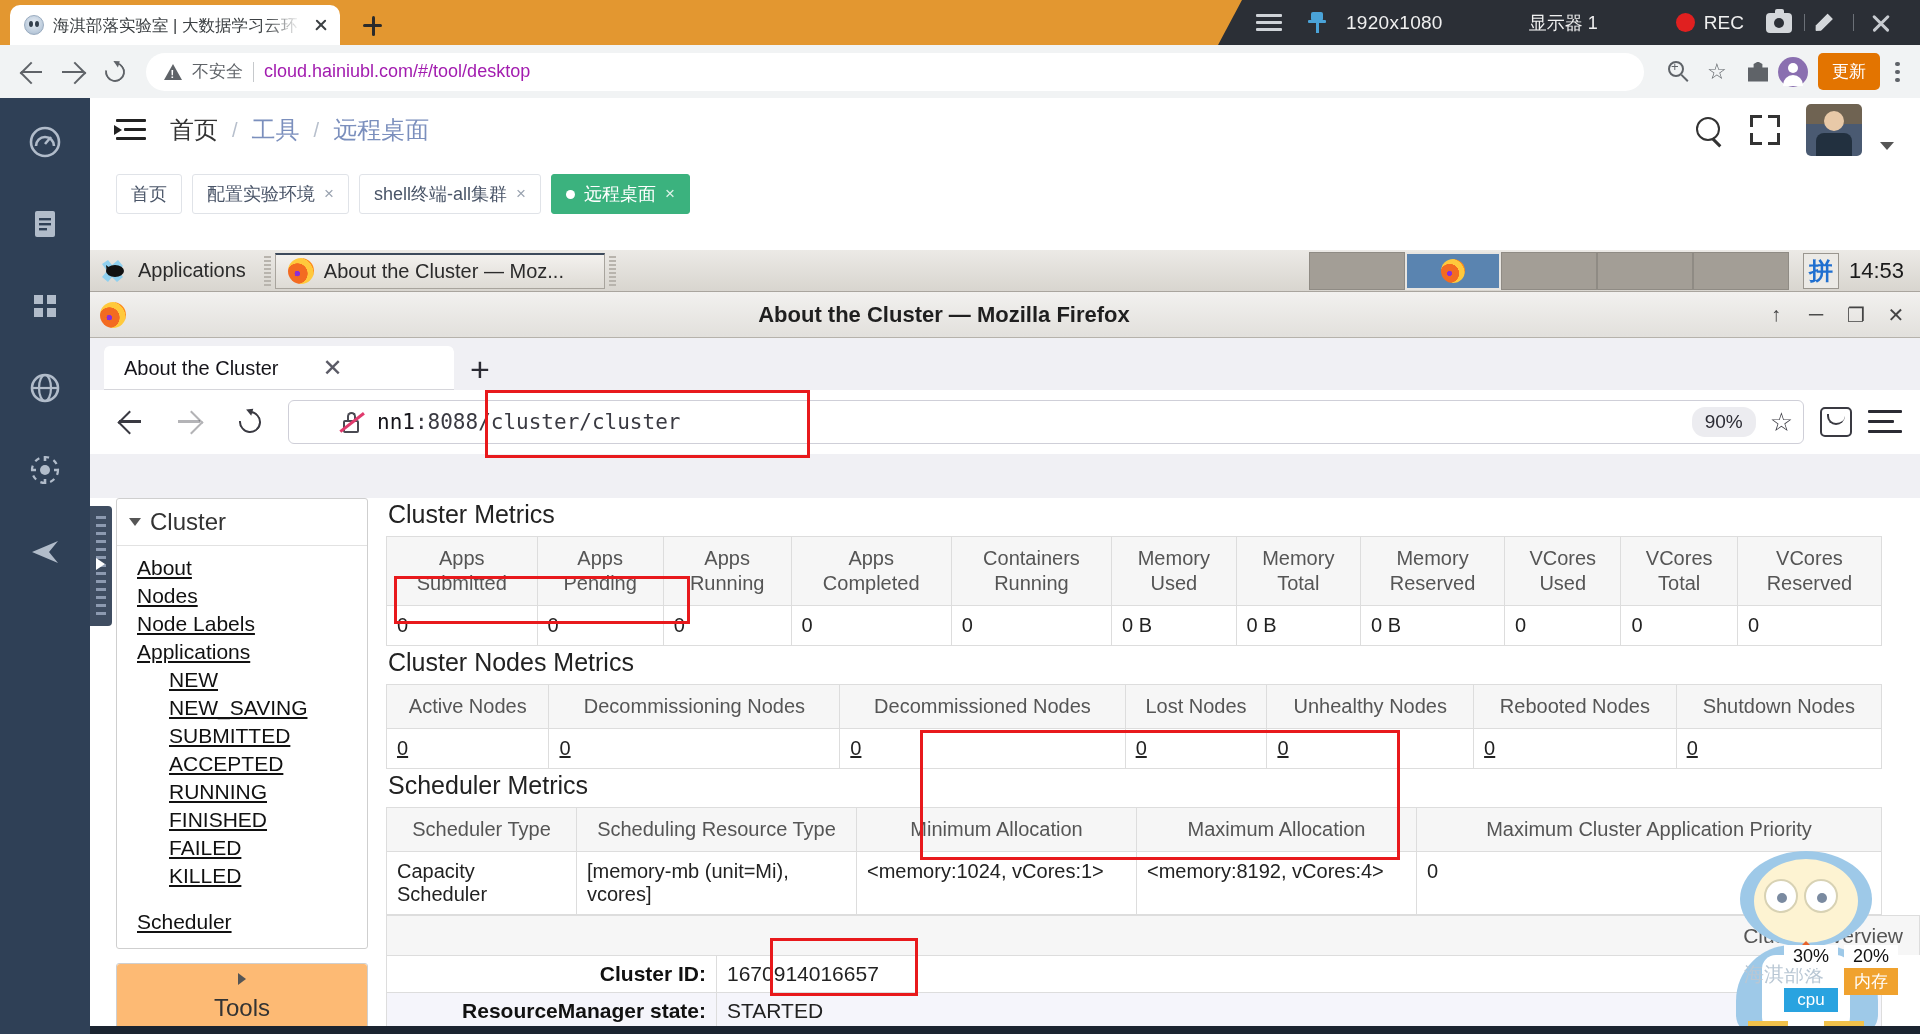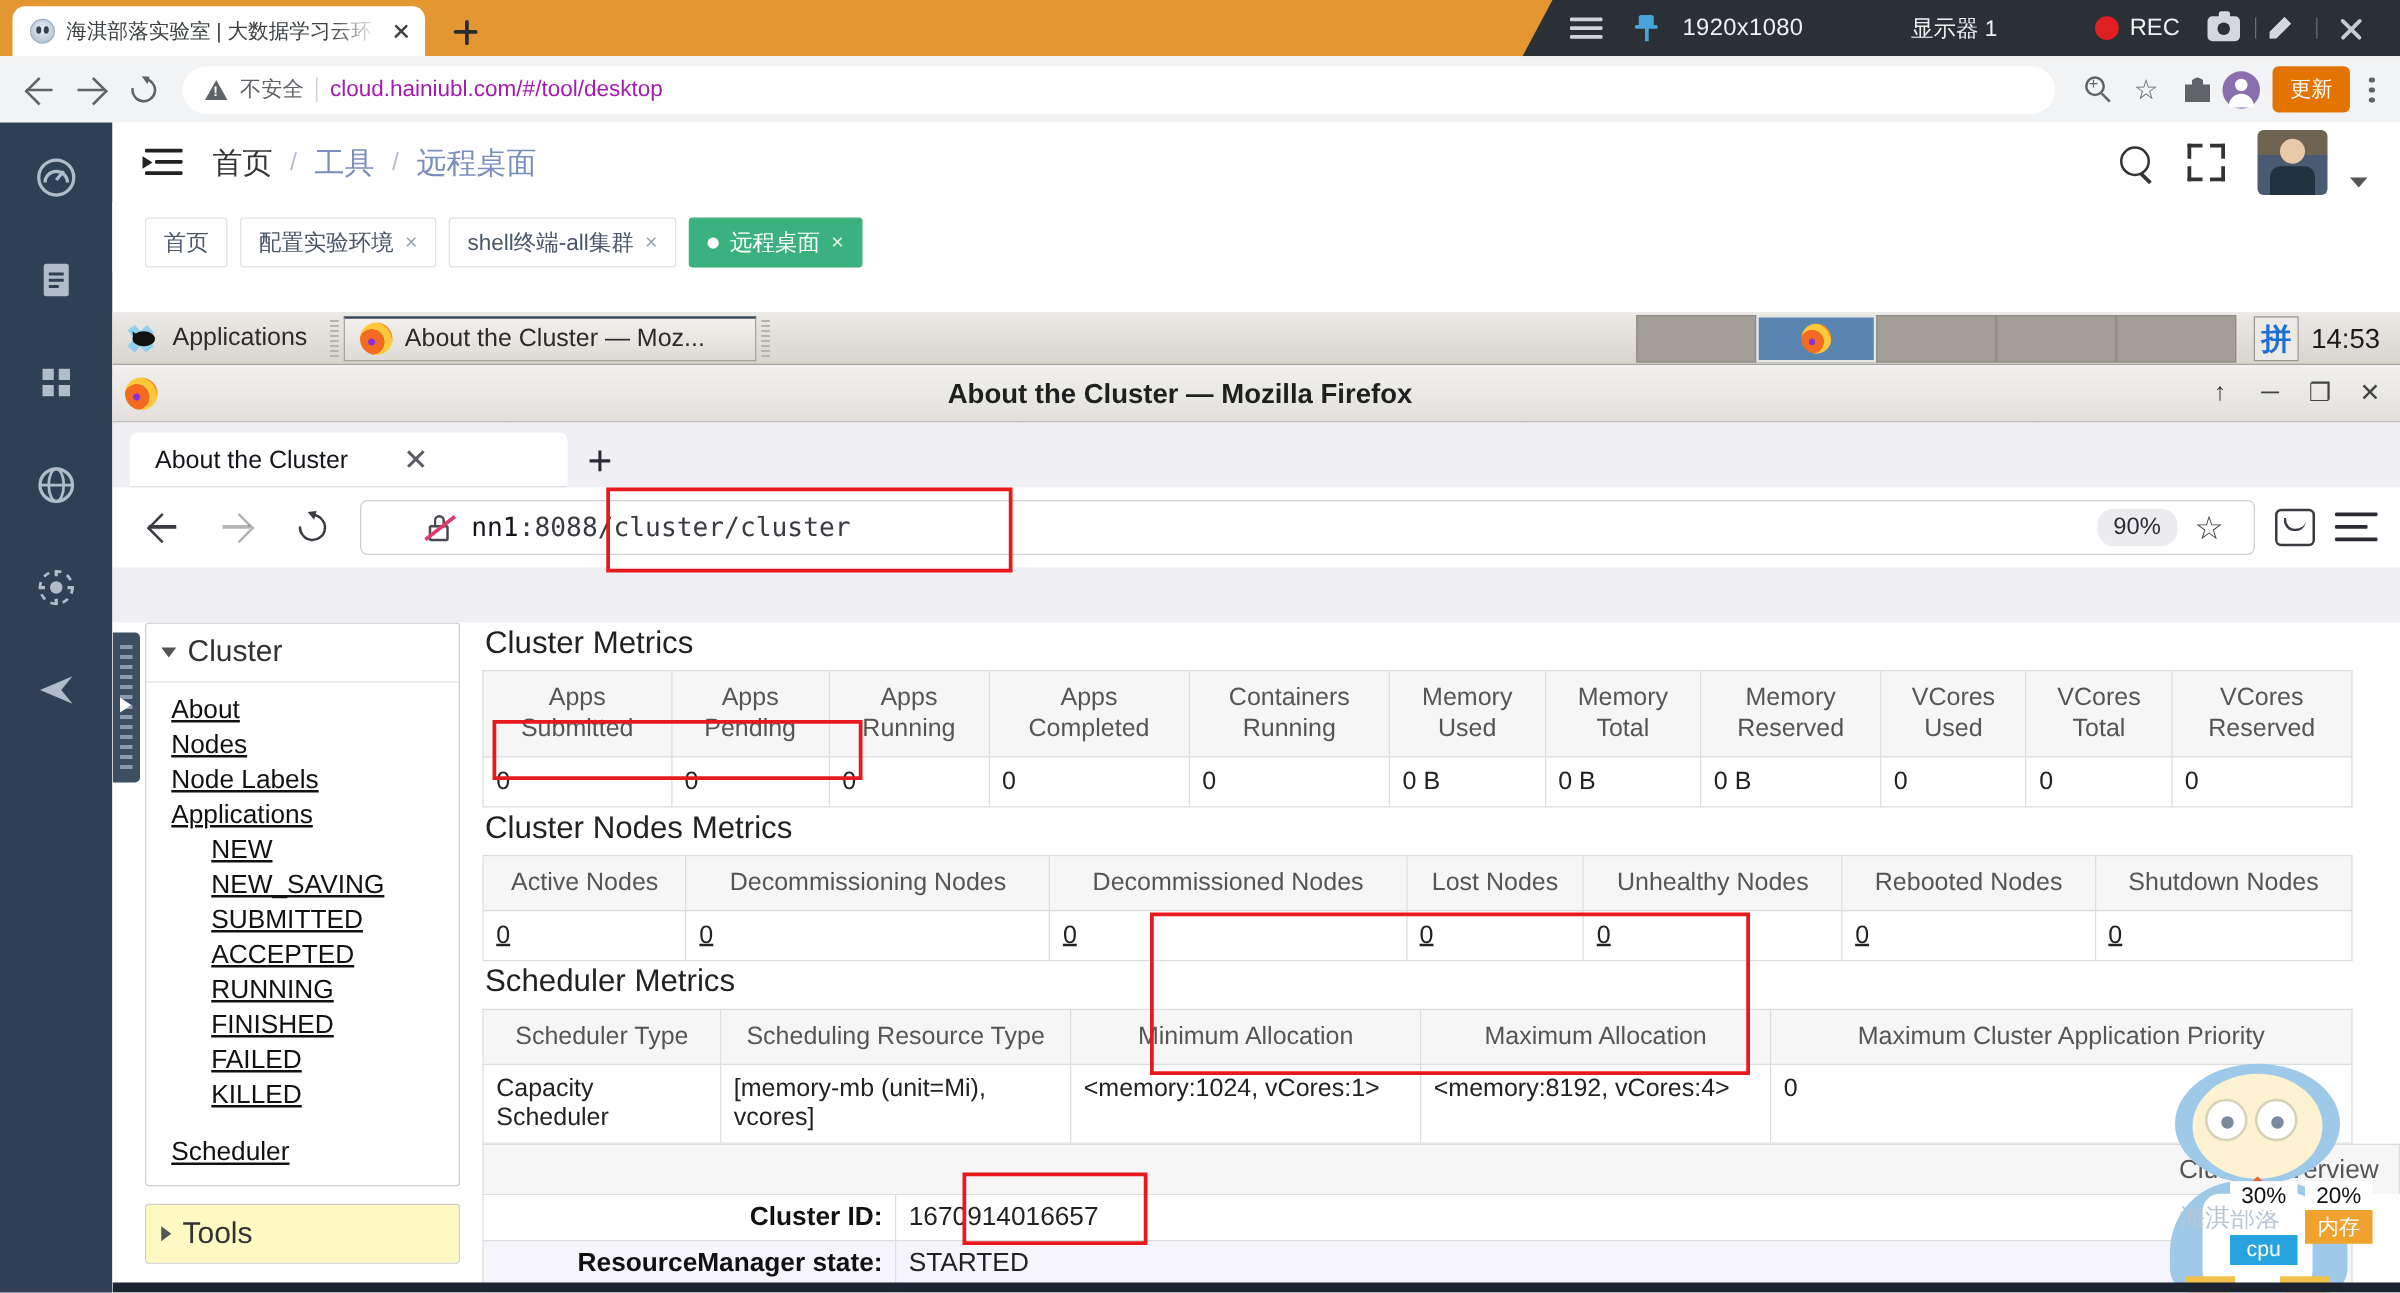--- a/index.html
+++ b/index.html
@@ -257,21 +257,21 @@
   .ffa-l::before{left:13px;transform:rotate(45deg);} .ffa-r::before{left:15px;transform:rotate(-135deg);}
   .ffa-l::after,.ffa-r::after { content:""; position:absolute; top:20px; width:22px;height:2.6px;background:#3a3a42;}
   .ffa-l::after{left:11px;} .ffa-r::after{left:10px;}
   .ffa-r::before,.ffa-r::after { opacity:.38; }
   .ffreload { position:absolute; left:11px; top:11px; width:22px;height:22px; border:2.6px solid #3a3a42;
     border-radius:50%; border-top-color:transparent; transform:rotate(-40deg);}
   .ffreload::after{content:"";position:absolute;right:-2px;top:-3px;width:0;height:0;
     border-left:6px solid #3a3a42;border-top:4px solid transparent;border-bottom:4px solid transparent;}
   .ff-url {
     flex:1; height:44px; background:#fff; border:1px solid #cfcfd8; border-radius:6px;
-    display:flex; align-items:center; padding: 0 24px 0 16px; gap:14px;
+    display:flex; align-items:center; padding: 0 10px 0 16px; gap:14px;
   }
   .shield-ic { width:22px;height:25px; background:#4a4a52; flex:none;
     clip-path: polygon(50% 0, 100% 22%, 100% 60%, 50% 100%, 0 60%, 0 22%);
     -webkit-mask: radial-gradient(circle, transparent 0, transparent 0);}
   .shield-ic { background: none; border: 2.4px solid #4a4a52; border-radius: 3px 3px 10px 10px; width:20px; height:23px;}
   .lock-crossed { width:24px;height:26px; position:relative; flex:none;}
   .lock-crossed .body { position:absolute; left:4px; top:11px; width:16px;height:13px;
     border:2.4px solid #4a4a52; border-radius:2px;}
   .lock-crossed .shackle { position:absolute; left:7.5px; top:3px; width:9px;height:10px;
     border:2.4px solid #4a4a52; border-bottom:none; border-radius:5px 5px 0 0;}
@@ -288,21 +288,21 @@
   .ff-menu i{position:absolute;left:0;height:3px;background:#2b2b33;border-radius:1px;}
   .ff-menu i:nth-child(1){top:1px;width:34px}
   .ff-menu i:nth-child(2){top:11px;width:26px}
   .ff-menu i:nth-child(3){top:21px;width:34px}
 
   
   .hpage { position:absolute; left:0; top:206px; width:1830px; height:536px; background:#fff; overflow:hidden;}
   .h-sidebar { position:absolute; left:26px; top:0; width:252px; font-size:21px; color:#222; }
   .h-panel { border:1px solid #cfcfcf; border-radius:3px; background:#fff; }
   .h-panel-hd { padding:9px 12px; font-size:24px; color:#333; display:flex; align-items:center; gap:9px;}
-  .h-panel-hd.grey { background:#fef9c3; border-radius:3px; }
+  .h-panel-hd.grey { background:#fdba74; border-radius:3px;flex-direction:column; }
   .tri-dn { width:0;height:0;border-left:6px solid transparent;border-right:6px solid transparent;border-top:8px solid #555;}
   .tri-rt { width:0;height:0;border-top:6px solid transparent;border-bottom:6px solid transparent;border-left:8px solid #555;}
   .h-panel-bd { padding: 8px 0 12px 0; border-top:1px solid #e2e2e2; }
   .h-link { display:block; text-decoration:underline; color:#111; padding: 2px 0 2px 20px; font-size:21px; }
   .h-link.ind { padding-left: 52px; }
   .h-link.gap { margin-top: 18px; text-decoration: underline; }
 
   .h-main { position:absolute; left:296px; top:0; right:0; }
   .h-sect { font-size:25px; color:#222; padding: 2px 0 7px 2px; }
   .htable { width: 1496px; border-collapse: collapse; font-size:20px; }

